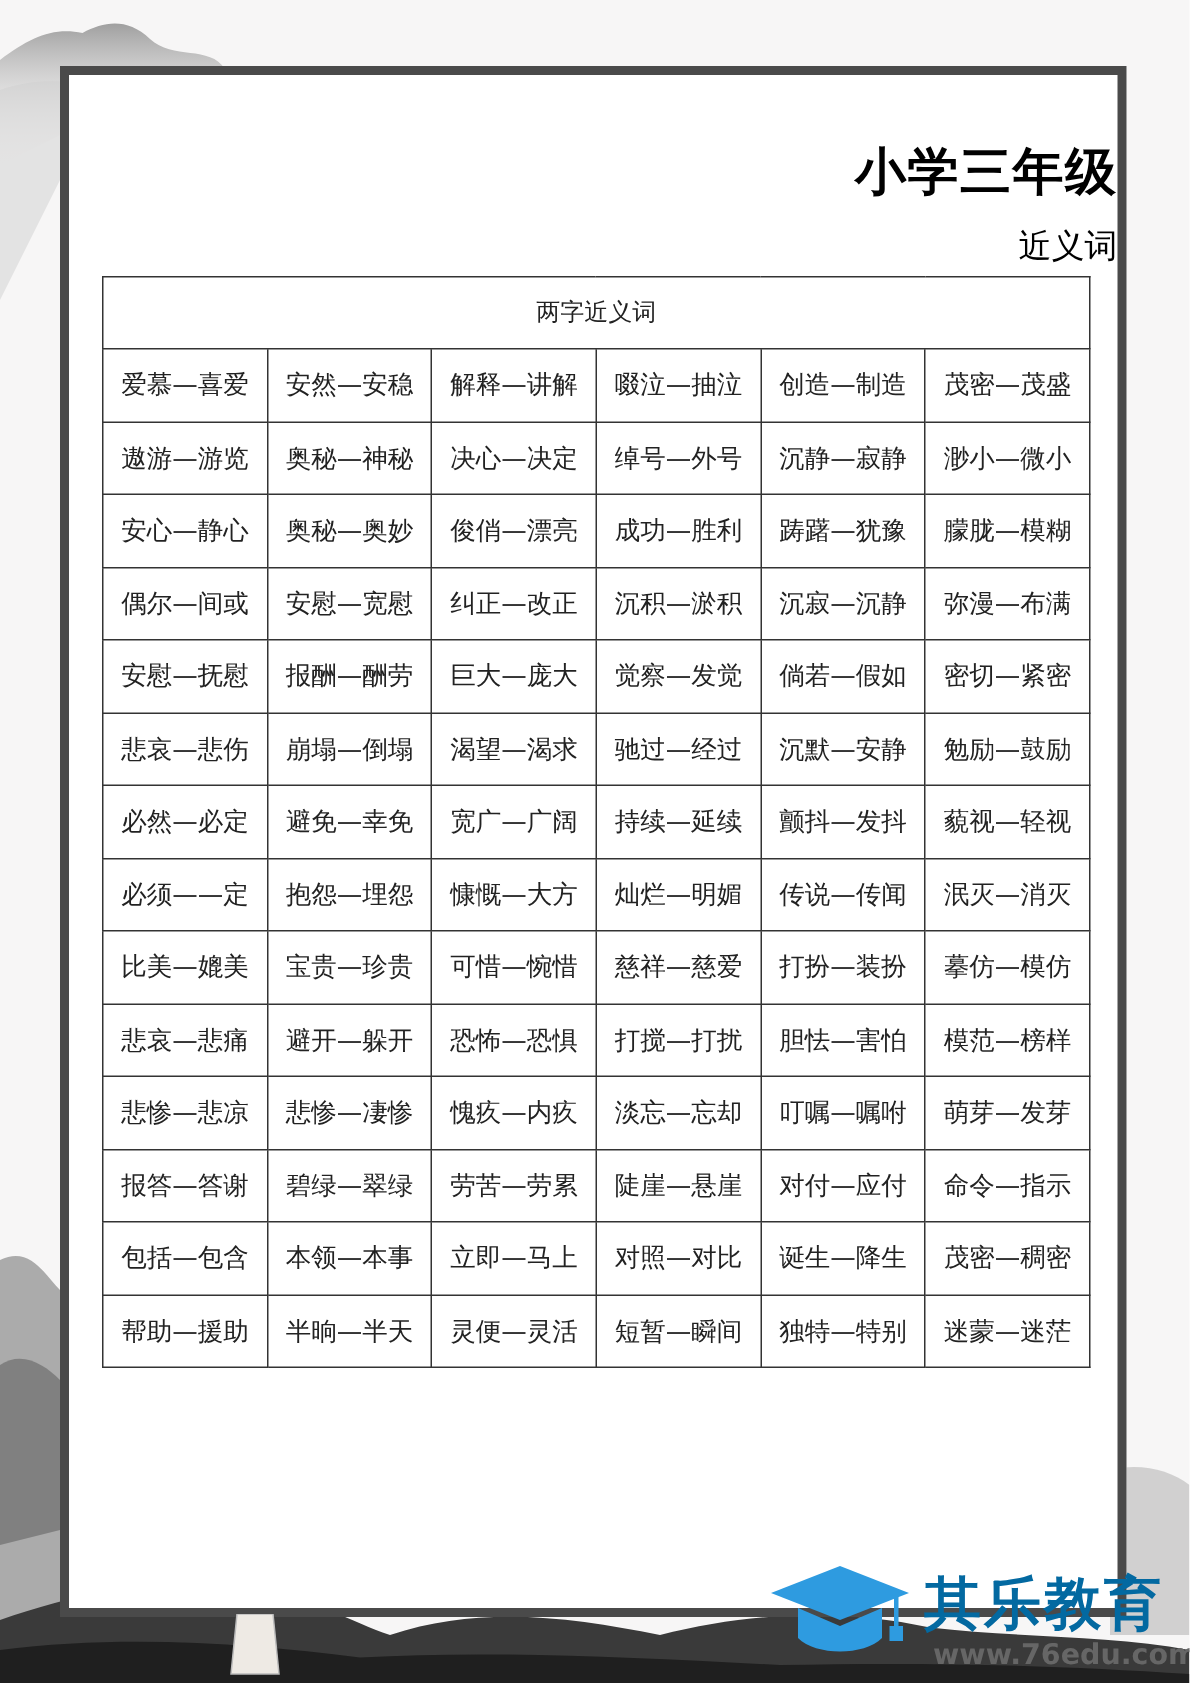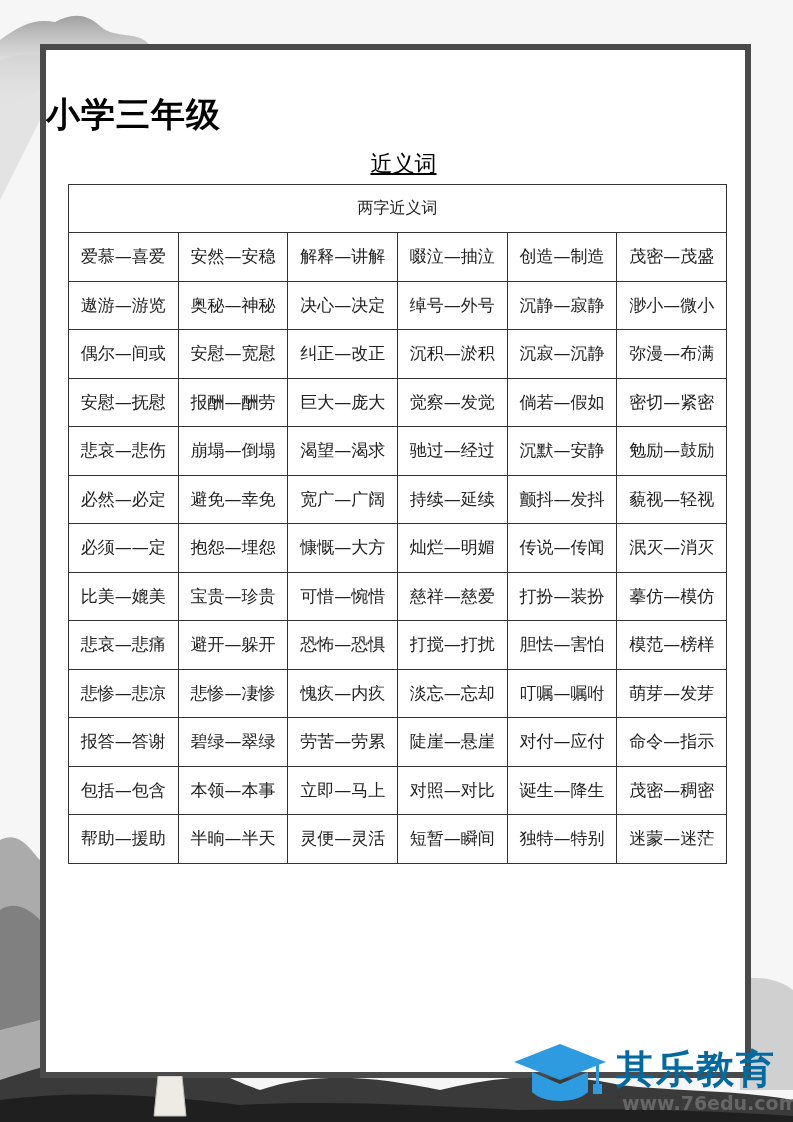--- a/index.html
+++ b/index.html
@@ -7,26 +7,26 @@
     width:793px; height:1122px; position:relative; overflow:hidden;
     background:#f7f6f6;
     font-family:"DejaVu Sans","Liberation Sans",sans-serif;
   }
   .mtn { position:absolute; pointer-events:none; }
   .frame {
     position:absolute; left:40px; top:44px; width:699px; height:1022px;
     border:6px solid #4a4a4a; background:#ffffff; box-sizing:content-box;
   }
   .title {
-    position:absolute; left:0; right:0; top:42px; text-align:left;
+    position:absolute; left:0; right:0; top:42px; text-align:right;
     font-size:34px; font-weight:bold; color:#000; letter-spacing:1px;
   }
   .subtitle {
-    position:absolute; left:16px; right:0; top:99px; text-align:center;
-    font-size:22px; color:#000;text-decoration:underline;
+    position:absolute; left:16px; right:0; top:99px; text-align:right;
+    font-size:22px; color:#000;
   }
   table.grid {
     position:absolute; left:22px; top:134px; width:659px;
     border-collapse:collapse; table-layout:fixed;
   }
   table.grid td {
     border:1px solid #333; height:47.5px; text-align:center;
     font-size:17px; color:#222; padding:0; white-space:nowrap;
   }
   table.grid td.head { height:47px; font-size:16px; color:#222; }
@@ -84,20 +84,28 @@
     </tr>
     <tr>
       <td>遨游—游览</td>
       <td>奥秘—神秘</td>
       <td>决心—决定</td>
       <td>绰号—外号</td>
       <td>沉静—寂静</td>
       <td>渺小—微小</td>
     </tr>
     <tr>
+      <td>安心—静心</td>
+      <td>奥秘—奥妙</td>
+      <td>俊俏—漂亮</td>
+      <td>成功—胜利</td>
+      <td>踌躇—犹豫</td>
+      <td>朦胧—模糊</td>
+    </tr>
+    <tr>
       <td>偶尔—间或</td>
       <td>安慰—宽慰</td>
       <td>纠正—改正</td>
       <td>沉积—淤积</td>
       <td>沉寂—沉静</td>
       <td>弥漫—布满</td>
     </tr>
     <tr>
       <td>安慰—抚慰</td>
       <td>报酬—酬劳</td>

